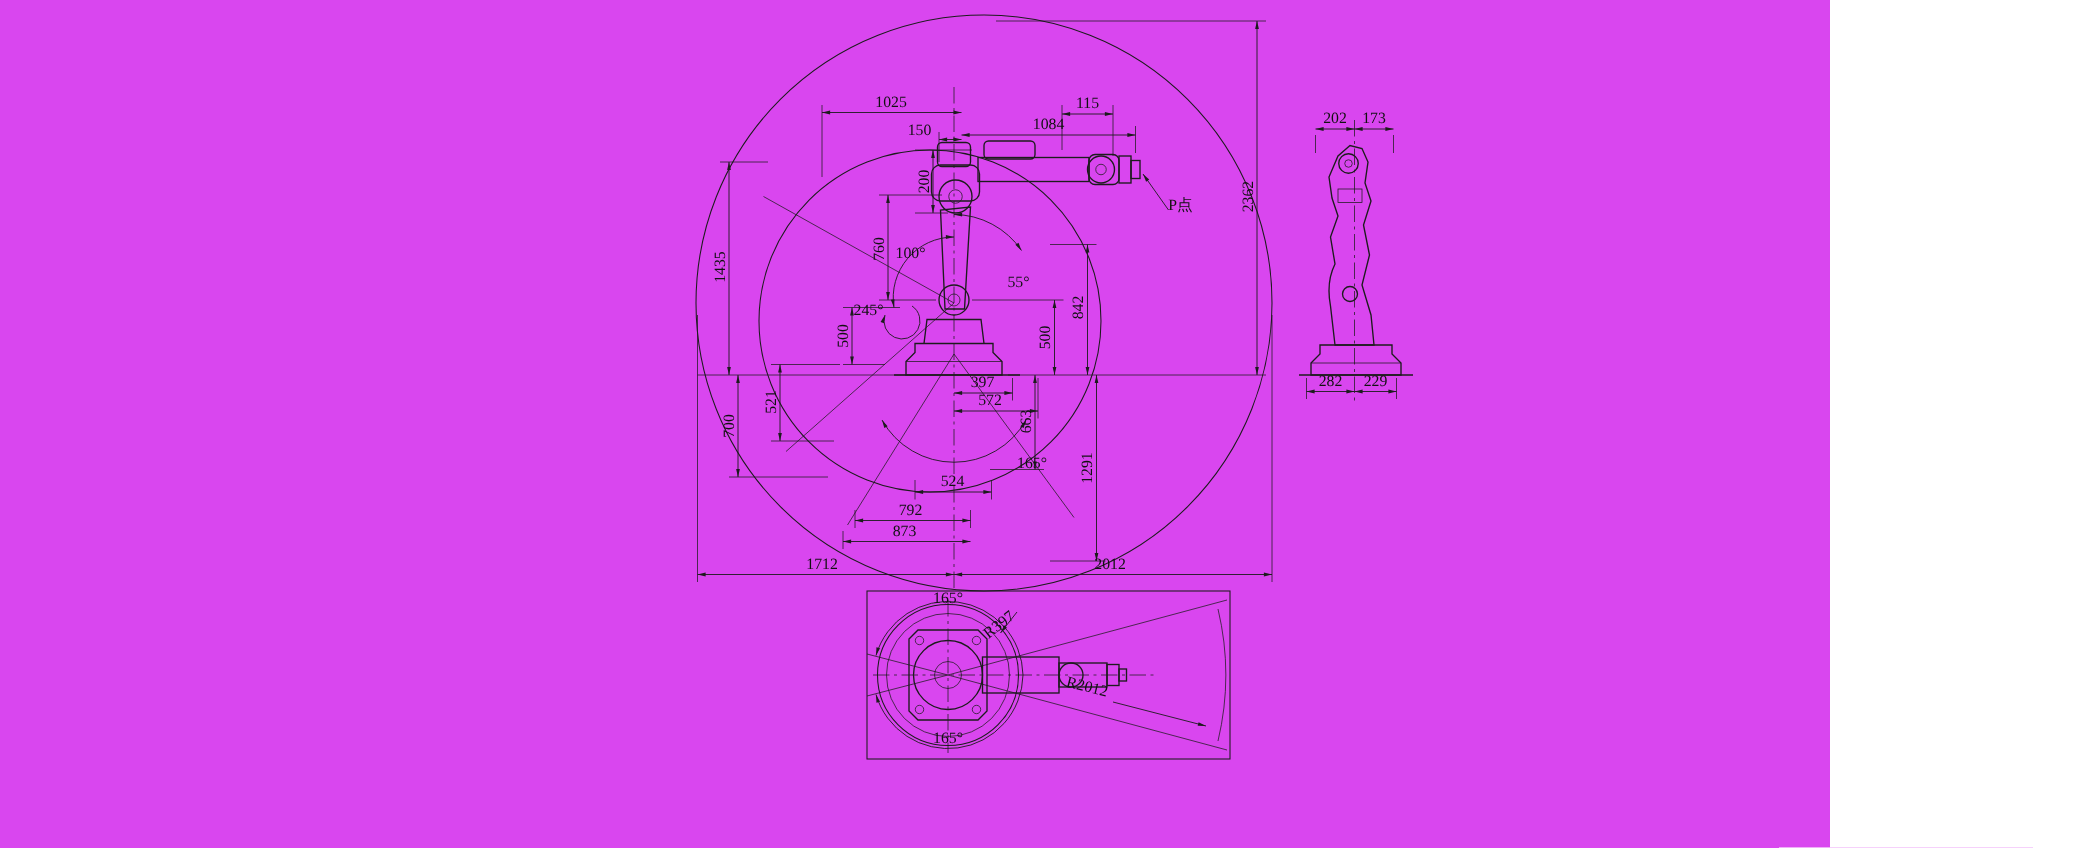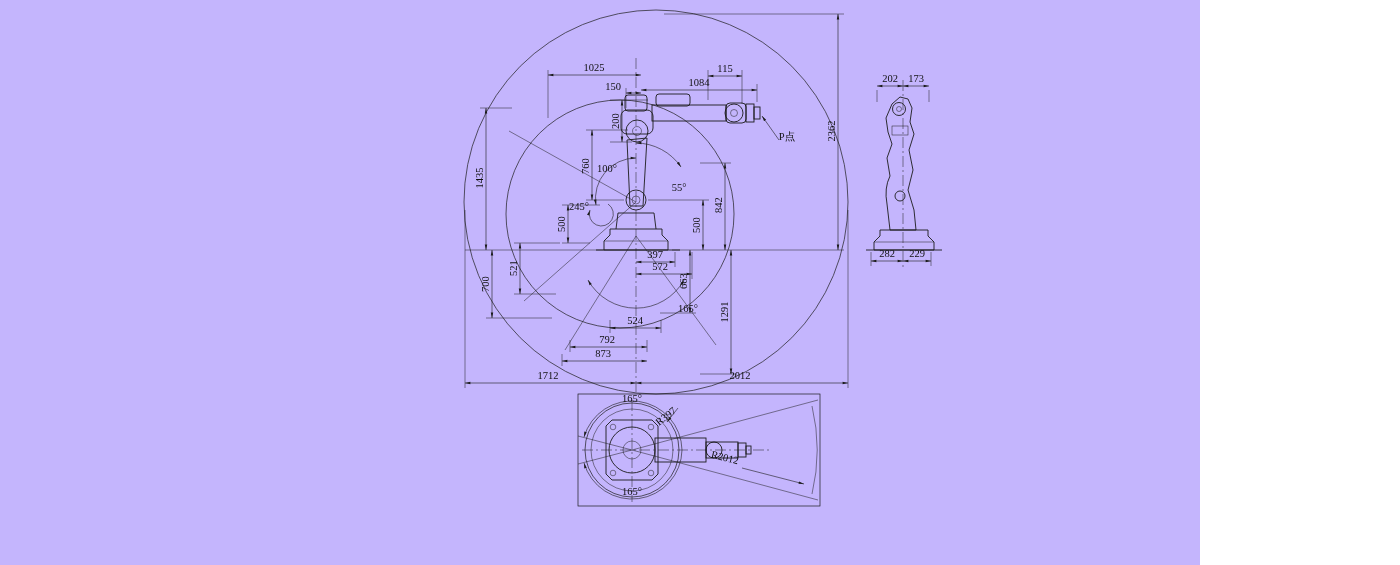--- a/index.html
+++ b/index.html
@@ -1,17 +1,17 @@
 <!DOCTYPE html>
 <html><head>
 <meta charset="utf-8">
 <style>
   html,body{margin:0;padding:0;background:#ffffff;}
-  .canvas{position:relative;width:1200px;height:565px;background:#c4b5fd;overflow:hidden;
-          font-family:"Liberation Serif", serif;}
+  .canvas{position:relative;width:1200px;height:565px;background:#d946ef;overflow:hidden;
+          font-family:"Liberation Serif", serif;padding-left:20px;}
   svg{position:absolute;left:0;top:0;}
   .ln{stroke:#1c1c1c;stroke-width:0.9;fill:none;}
   .md{stroke:#1c1c1c;stroke-width:0.7;fill:none;}
   .thin{stroke:#1c1c1c;stroke-width:0.5;fill:none;}
   .dim{stroke:#1c1c1c;stroke-width:0.6;fill:none;}
   .cl{stroke:#1c1c1c;stroke-width:0.5;fill:none;stroke-dasharray:11 3 2 3;}
   text{fill:#111111;font-size:10.5px;text-anchor:middle;font-family:"Liberation Serif",serif;}
 </style>
 </head>
 <body>

